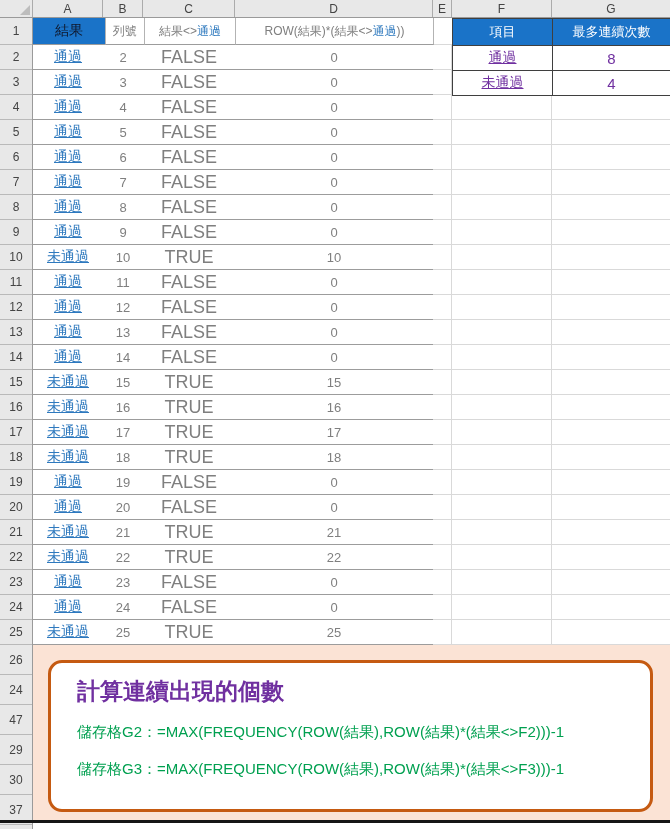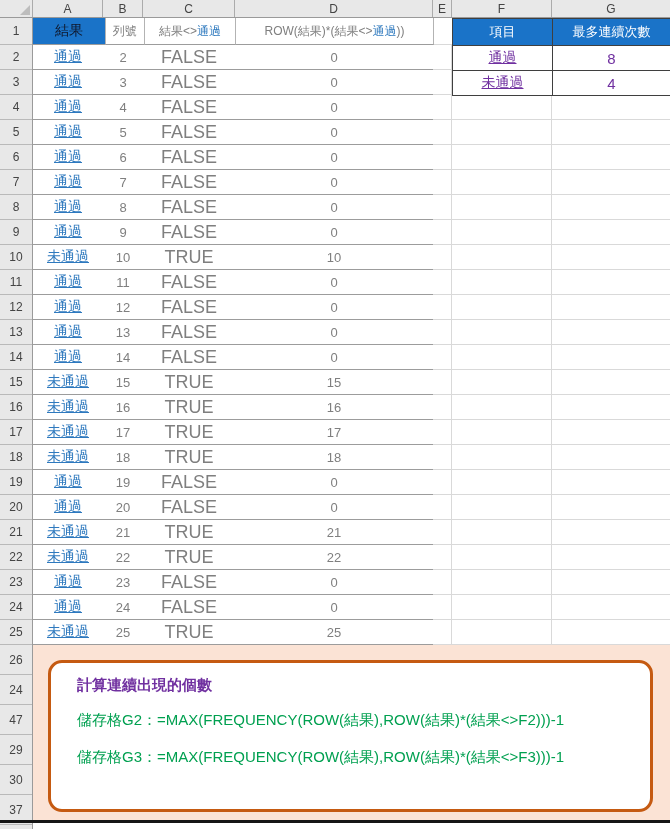--- a/index.html
+++ b/index.html
@@ -53,21 +53,21 @@
     gap:1px;padding:1px;background:#3F3F3F;box-sizing:content-box;}
   .sc{display:flex;align-items:center;justify-content:center;background:#fff;overflow:hidden;white-space:nowrap;}
   .shead{background:#1A73C8;color:#fff;font-size:13px;}
   .sitem{color:#7030A0;font-size:14px;text-decoration:underline;}
   .scount{color:#7030A0;font-size:15px;}
 
   
   .band{position:absolute;left:33px;top:645px;width:637px;height:175px;background:#FBE3D5;}
   .notebox{position:absolute;left:48px;top:660px;width:605px;height:152px;background:#fff;
     border:3px solid #C55A11;border-radius:14px;box-sizing:border-box;padding:13px 10px 0 26px;}
-  .ntitle{color:#7030A0;font-size:15px;font-weight:bold;margin-bottom:10px;}
+  .ntitle{color:#7030A0;font-size:23px;font-weight:bold;margin-bottom:10px;}
   .nline{font-size:15px;line-height:30px;margin-top:7px;}
   .green{color:#00A050;}
   .orange{color:#C55A11;}
 
   .blackline{position:absolute;left:0;top:820px;width:670px;height:3px;background:#151515;}
 </style>
 </head>
 <body>
 
 <div class="app">

